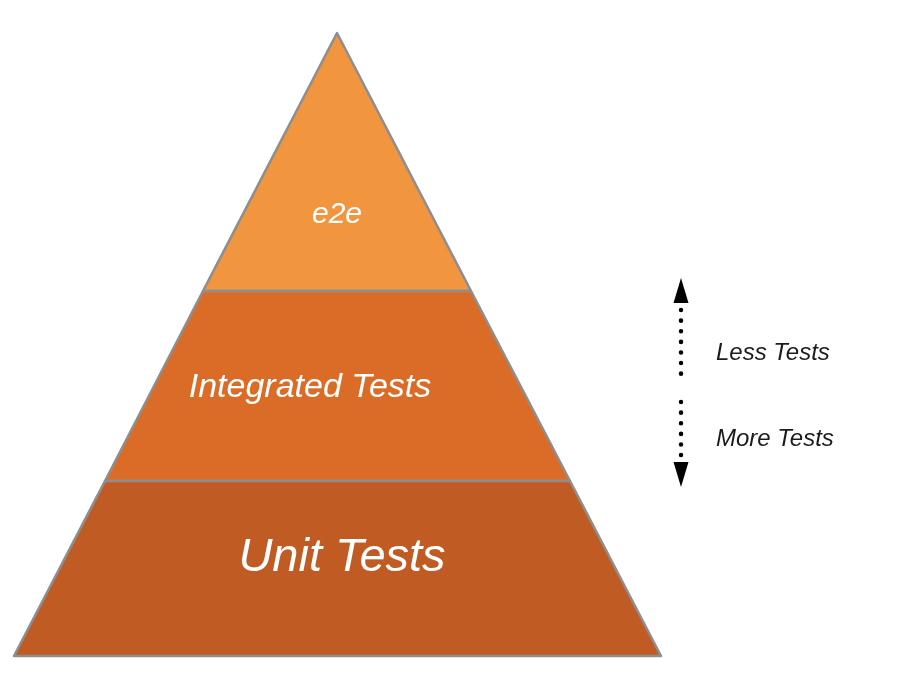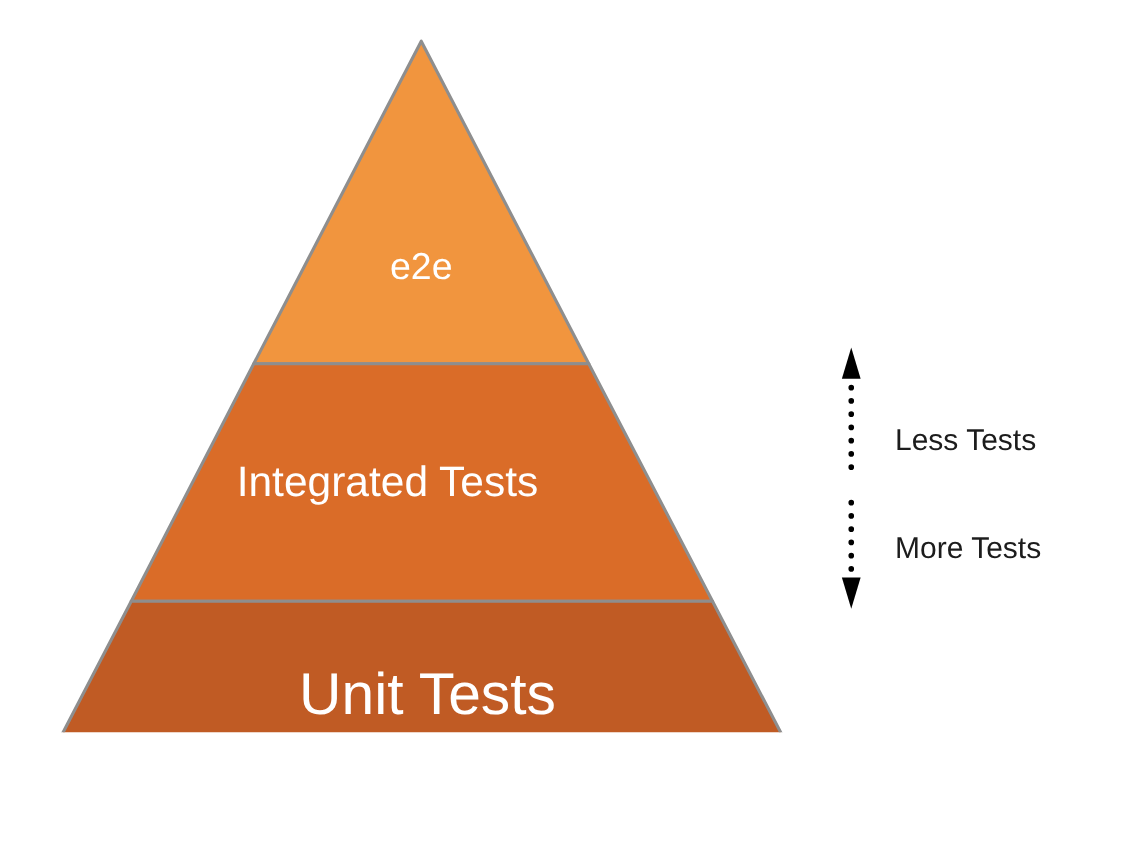--- a/index.html
+++ b/index.html
@@ -3,24 +3,25 @@
 <meta charset="utf-8">
 <style>
   html, body {
     margin: 0;
     padding: 0;
     background: #ffffff;
   }
   .canvas {
     position: relative;
     width: 900px;
-    height: 586px;
+    height: 678px;
     background: #ffffff;
     overflow: hidden;
     font-family: "Liberation Sans", sans-serif;
+    font-style: italic;
   }
   svg text {
     font-family: "Liberation Sans", sans-serif;
   }
   .layer-label {
     text-anchor: middle;
   }
   .label-e2e { font-size: 30px; }
   .label-integrated { font-size: 34px; }
   .label-unit { font-size: 47px; }

